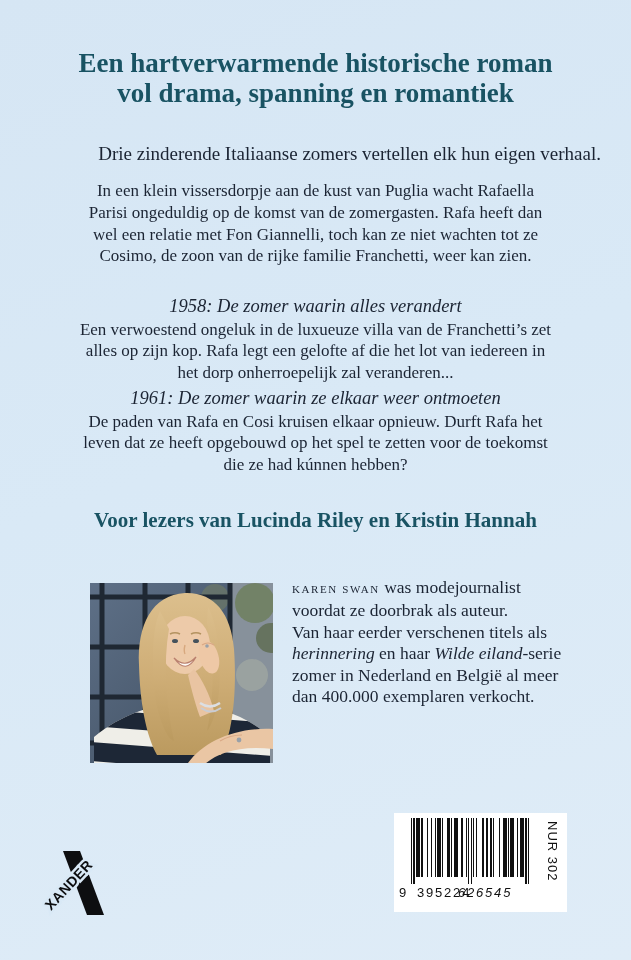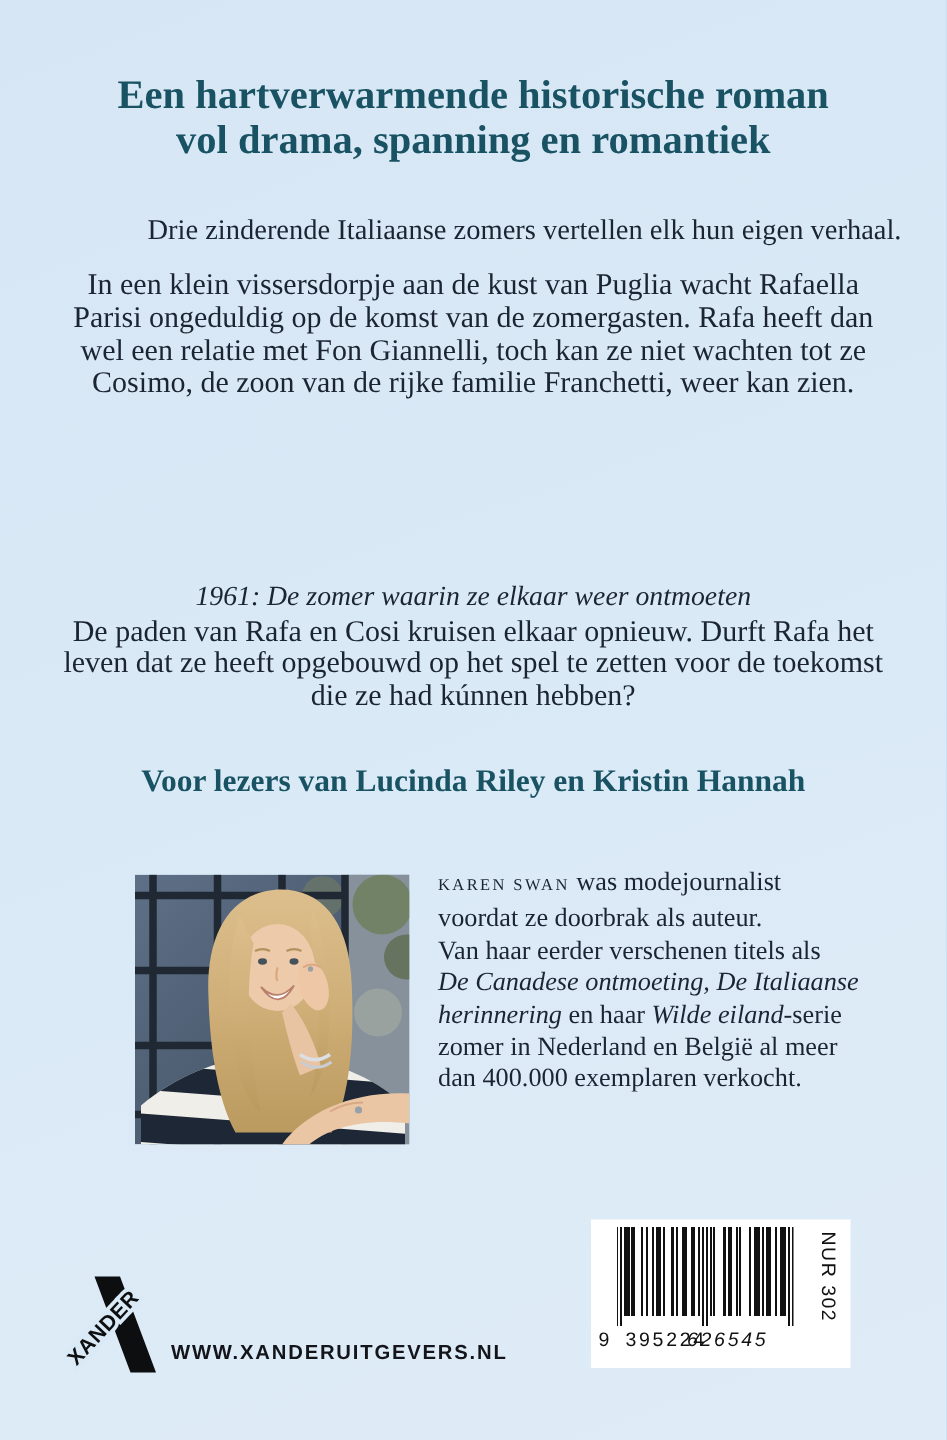--- a/index.html
+++ b/index.html
@@ -21,21 +21,21 @@
   }
   .story{position:absolute;left:30px;width:571px;text-align:center;}
   .story-1957{top:179px;}
   .story-1958{top:296px;}
   .story-1961{top:388px;}
   .story h2{
     margin:0;font-size:18.5px;line-height:21.5px;font-weight:normal;
     font-style:italic;color:#1b2433;
   }
   .story p{
-    margin:1px 0 0 0;font-size:20px;line-height:21.8px;white-space:pre-line;
+    margin:1px 0 0 0;font-size:17px;line-height:21.8px;white-space:pre-line;
   }
   .readers{
     position:absolute;top:508px;left:0;width:100%;margin:0;text-align:center;
     font-size:21px;font-weight:bold;color:#195363;white-space:nowrap;
   }
   .photo{
     position:absolute;left:90px;top:583px;width:183px;height:180px;
     overflow:hidden;
   }
   .bio{
@@ -83,20 +83,26 @@
 
   <p class="intro">Drie zinderende Italiaanse zomers vertellen elk hun eigen verhaal.</p>
 
   <section class="story story-1957">
     <p>In een klein vissersdorpje aan de kust van Puglia wacht Rafaella
 Parisi ongeduldig op de komst van de zomergasten. Rafa heeft dan
 wel een relatie met Fon Giannelli, toch kan ze niet wachten tot ze
 Cosimo, de zoon van de rijke familie Franchetti, weer kan zien.</p>
   </section>
 
+  <section class="story story-1958">
+    <h2>1958: De zomer waarin alles verandert</h2>
+    <p>Een verwoestend ongeluk in de luxueuze villa van de Franchetti’s zet
+alles op zijn kop. Rafa legt een gelofte af die het lot van iedereen in
+het dorp onherroepelijk zal veranderen...</p>
+  </section>
 
   <section class="story story-1961">
     <h2>1961: De zomer waarin ze elkaar weer ontmoeten</h2>
     <p>De paden van Rafa en Cosi kruisen elkaar opnieuw. Durft Rafa het
 leven dat ze heeft opgebouwd op het spel te zetten voor de toekomst
 die ze had kúnnen hebben?</p>
   </section>
 
   <p class="readers">Voor lezers van Lucinda Riley en Kristin Hannah</p>
 
@@ -159,34 +165,32 @@
       <path d="M98,180 C114,158 146,144 183,146 L183,166 C150,162 126,170 114,182 L96,184 Z" fill="#eac6a4"></path>
       <path d="M130,158 Q140,152 152,152" stroke="#d9a885" stroke-width="1.2" fill="none"></path>
       <circle cx="149" cy="157" r="2.4" fill="#98a0a8"></circle>
     </svg>
   </div>
 
   <div class="bio">
       <div><span class="smallcaps">KAREN SWAN</span><span> was modejournalist</span></div>
       <div><span>voordat ze doorbrak als auteur.</span></div>
       <div><span>Van haar eerder verschenen titels als</span></div>
-      <div><span class="italic">De Canadese ontmoeting,</span><span> </span><span class="italic">De Italiaanse</span></div>
       <div><span class="italic">herinnering</span><span> en haar </span><span class="italic">Wilde eiland</span><span>-serie</span></div>
       <div><span>zomer in Nederland en België al meer</span></div>
       <div><span>dan 400.000 exemplaren verkocht.</span></div>
     </div>
 
   <div class="logo">
     <svg viewBox="0 0 66 68" width="66" height="68" xmlns="http://www.w3.org/2000/svg">
       <polygon points="21,2 38,2 62,66 45,66" fill="#0d0e10"></polygon>
       <text x="0" y="0" transform="translate(9,62) rotate(-47)" font-family="Liberation Sans, DejaVu Sans, sans-serif" font-size="14" font-weight="bold" letter-spacing="0.5" fill="#0d0e10" stroke="#d9e9f6" stroke-width="5" paint-order="stroke">XANDER</text>
     </svg>
   </div>
 
-  <div class="website">WWW.XANDERUITGEVERS.NL</div>
 
   <div class="barcode">
     <svg class="bc-bars" id="bc-bars" width="118" height="66" viewBox="0 0 95 66" preserveAspectRatio="none" shape-rendering="crispEdges" xmlns="http://www.w3.org/2000/svg">
         <rect x="0" y="0" width="1" height="66" fill="#111"></rect>
         <rect x="2" y="0" width="1" height="66" fill="#111"></rect>
         <rect x="4" y="0" width="1" height="59" fill="#111"></rect>
         <rect x="5" y="0" width="1" height="59" fill="#111"></rect>
         <rect x="6" y="0" width="1" height="59" fill="#111"></rect>
         <rect x="8" y="0" width="1" height="59" fill="#111"></rect>
         <rect x="9" y="0" width="1" height="59" fill="#111"></rect>

